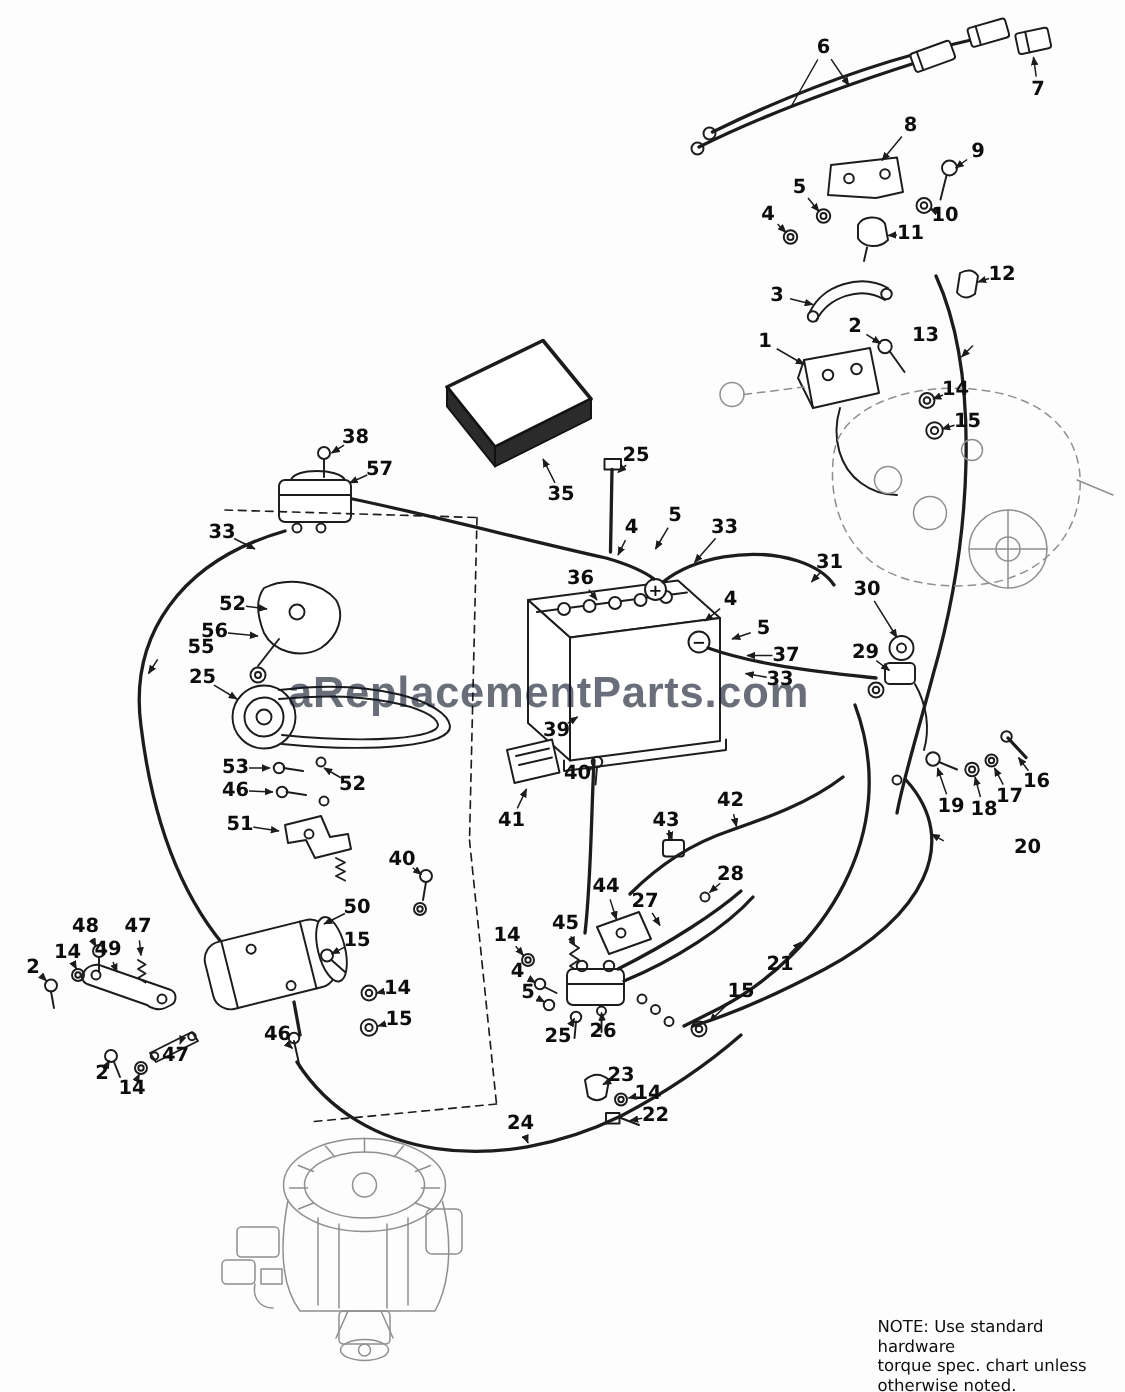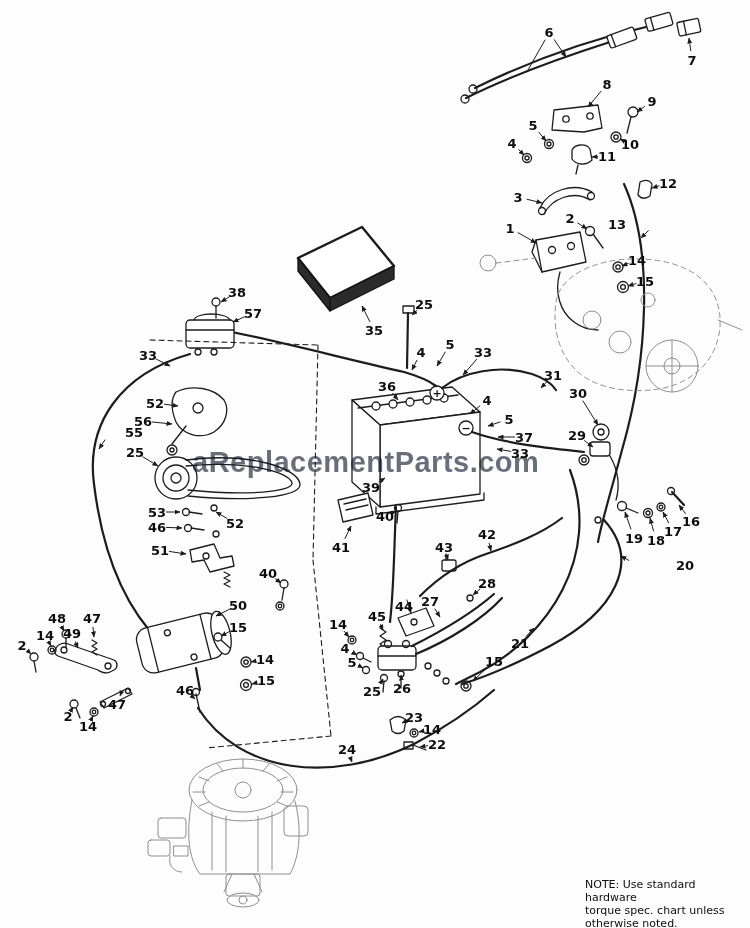--- a/index.html
+++ b/index.html
@@ -452,21 +452,21 @@
       <span class="callout" style="left: 266px; top: 680px;">15</span>
       <span class="callout" style="left: 185px; top: 690px;">46</span>
       <span class="callout" style="left: 57px; top: 618px;">48</span>
       <span class="callout" style="left: 92px; top: 618px;">47</span>
       <span class="callout" style="left: 45px; top: 635px;">14</span>
       <span class="callout" style="left: 72px; top: 633px;">49</span>
       <span class="callout" style="left: 22px; top: 645px;">2</span>
       <span class="callout" style="left: 68px; top: 716px;">2</span>
       <span class="callout" style="left: 88px; top: 726px;">14</span>
       <span class="callout" style="left: 117px; top: 704px;">47</span>
-      <span class="callout" style="left: 404px; top: 606px;">44</span>
+      <span class="callout" style="left: 404px; top: 591px;">44</span>
       <span class="callout" style="left: 377px; top: 616px;">45</span>
       <span class="callout" style="left: 444px; top: 547px;">43</span>
       <span class="callout" style="left: 487px; top: 534px;">42</span>
       <span class="callout" style="left: 487px; top: 583px;">28</span>
       <span class="callout" style="left: 430px; top: 601px;">27</span>
       <span class="callout" style="left: 338px; top: 624px;">14</span>
       <span class="callout" style="left: 345px; top: 648px;">4</span>
       <span class="callout" style="left: 352px; top: 662px;">5</span>
       <span class="callout" style="left: 372px; top: 691px;">25</span>
       <span class="callout" style="left: 402px; top: 688px;">26</span>

